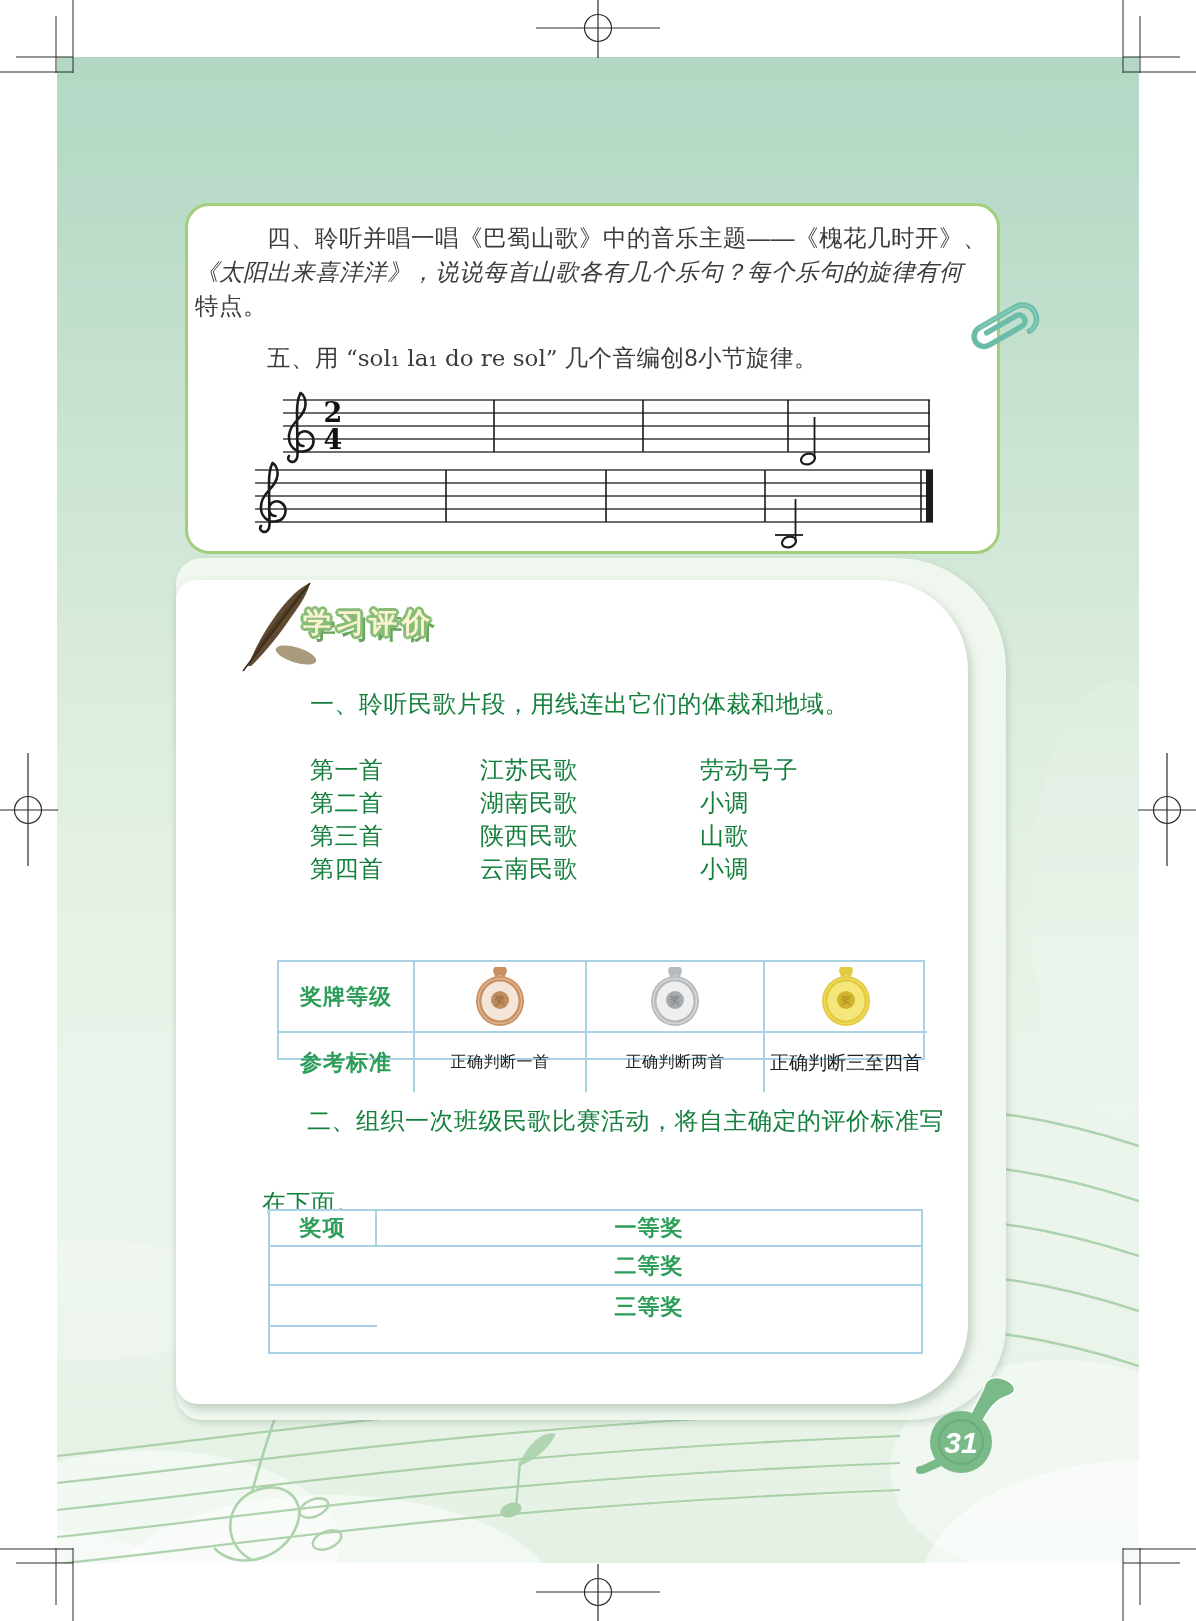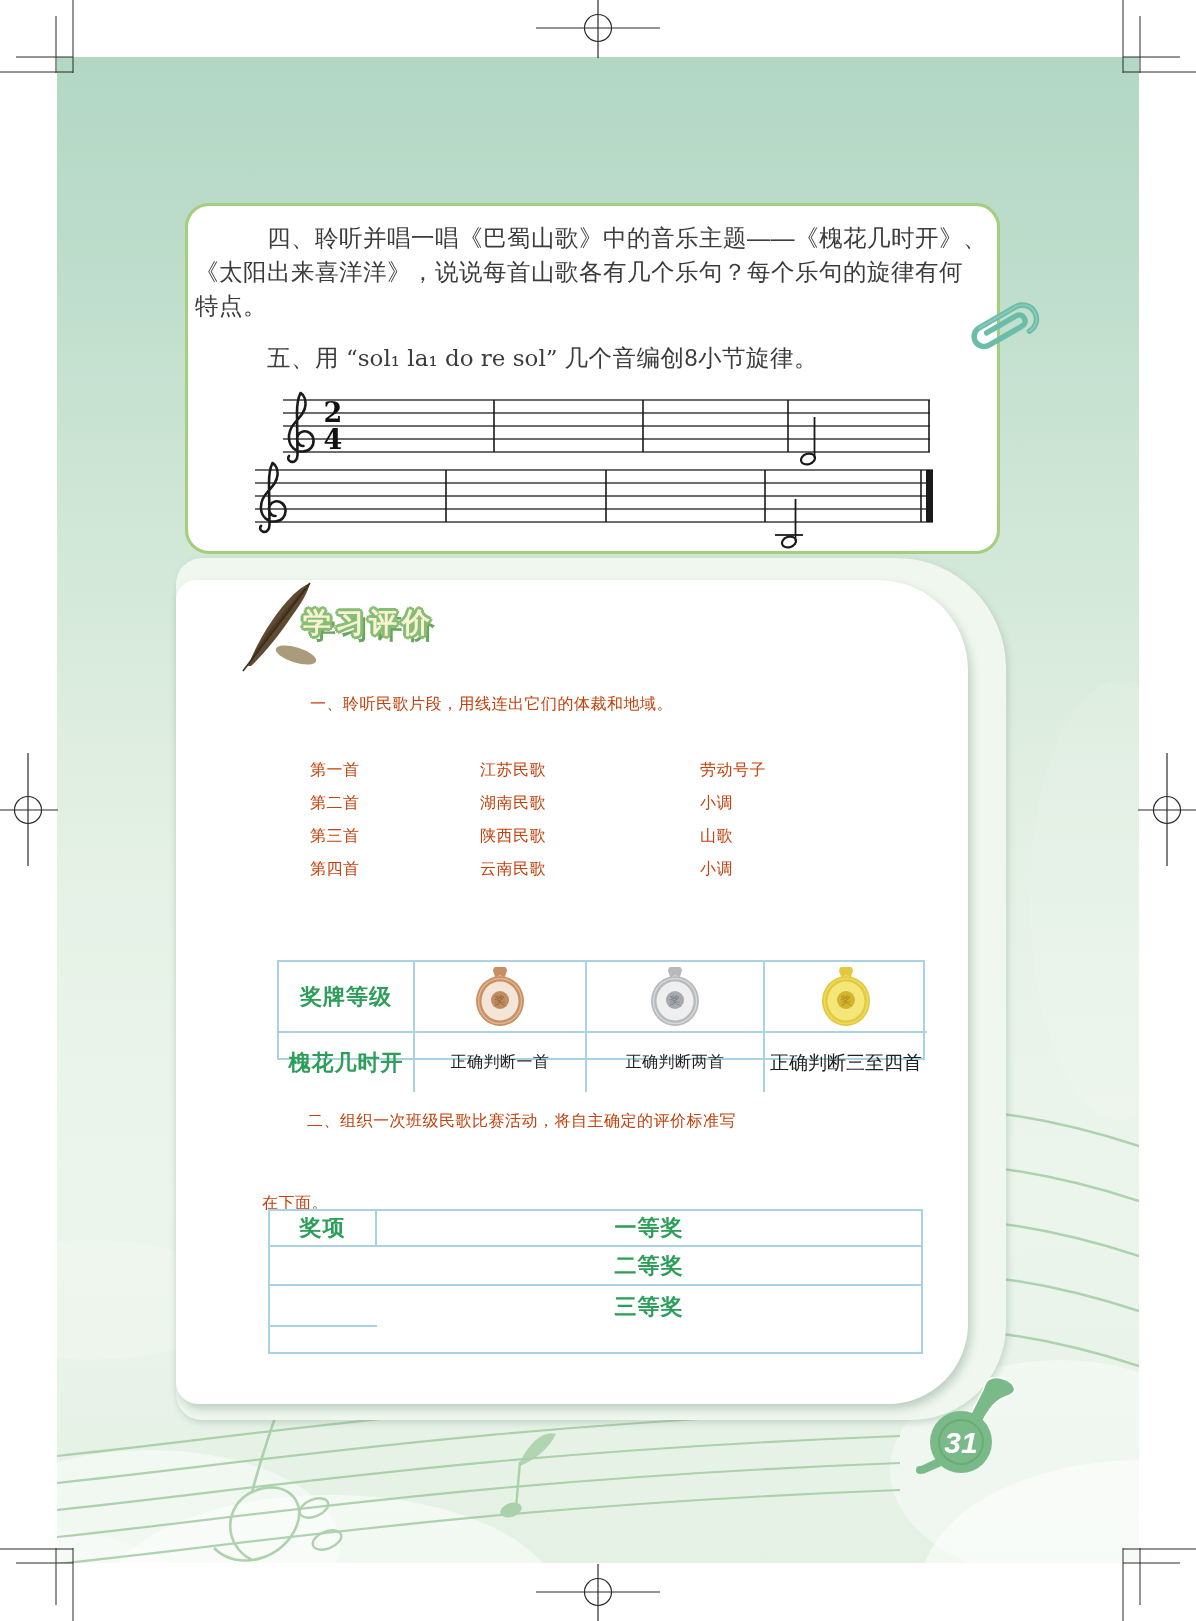--- a/index.html
+++ b/index.html
@@ -15,21 +15,21 @@
   .ex-box{position:absolute;left:185px;top:203px;width:815px;height:351px;background:#fff;
     border:3px solid #a3ce7b;border-radius:24px;box-sizing:border-box;z-index:2;}
   
   .card-back{position:absolute;left:176px;top:558px;width:830px;height:862px;background:#f0f7ef;
     border-radius:26px 110px 95px 26px;box-shadow:2px 3px 7px rgba(110,145,120,.3);z-index:2;}
   .card{position:absolute;left:176px;top:580px;width:792px;height:824px;background:#ffffff;
     border-radius:20px 90px 80px 22px;box-shadow:3px 5px 10px rgba(105,140,115,.38);z-index:3;}
   
   .ztext{position:absolute;z-index:6;font-size:23.5px;color:#3c3c3c;letter-spacing:.5px;
     white-space:nowrap;line-height:34px;}
-  .ctext{position:absolute;z-index:6;font-size:16px;color:#c2410c;letter-spacing:.5px;
+  .ctext{position:absolute;z-index:6;font-size:24px;color:#15803d;letter-spacing:.5px;
     white-space:nowrap;line-height:33px;}
   .sol{font-family:"DejaVu Serif",serif;font-size:23px;letter-spacing:0;}
   .eval-title{position:absolute;left:303px;top:604px;z-index:6;font-size:28px;font-weight:bold;
     letter-spacing:5px;color:#f9f2d3;
     text-shadow:2px 2px 0 #87bd74,-2px 2px 0 #87bd74,2px -2px 0 #87bd74,-2px -2px 0 #87bd74,
       0 3px 0 #87bd74,0 -3px 0 #87bd74,3px 0 0 #87bd74,-3px 0 0 #87bd74,5px 6px 0 #69a65c;}
   .mrow span{position:absolute;top:0;text-align:right;}
   .mc1{left:0;} .mc2{left:170px;} .mc3{left:390px;}
   
   .tbl{position:absolute;z-index:6;display:grid;background:#fff;
@@ -99,21 +99,21 @@
     </g>
   </g>
 </svg>
 
 <div class="ex-box"></div>
 
 <div class="card-back"></div>
 <div class="card"></div>
 
 <div class="ztext" style="left:195px;top:221px;padding-left:72px;">四、聆听并唱一唱《巴蜀山歌》中的音乐主题——《槐花几时开》、</div>
-<div class="ztext" style="left:195px;top:255px;">《太阳出来喜洋洋》，说说每首山歌各有几个乐句？每个乐句的旋律有何</div>
+<div class="ztext" style="left:195px;top:255px;font-style:italic;">《太阳出来喜洋洋》，说说每首山歌各有几个乐句？每个乐句的旋律有何</div>
 <div class="ztext" style="left:195px;top:289px;">特点。</div>
 <div class="ztext" style="left:195px;top:341px;padding-left:72px;"><span>五、用</span> <span class="sol">“sol₁ la₁ do re sol”</span> <span>几个音编创8小节旋律。</span></div>
 
 <div class="eval-title">学习评价</div>
 <div class="ctext" style="left:310px;top:687px;">一、聆听民歌片段，用线连出它们的体裁和地域。</div>
 
 <div class="ctext mrow" style="left:310px;top:753px;width:520px;">
   <span class="mc1">第一首</span>
   <span class="mc2">江苏民歌</span>
   <span class="mc3">劳动号子</span>
@@ -159,21 +159,21 @@
   <div class="last-col">
     <svg width="52" height="60" viewBox="0 0 52 60">
       <path d="M19,4 a7,6 0 0 1 14,0 l-2.5,7 a5,4.5 0 0 0 -9,0 Z" fill="#e3c93f"></path>
       <ellipse cx="26" cy="34" rx="24" ry="25" fill="#e3c93f"></ellipse>
       <ellipse cx="26" cy="34" rx="18.5" ry="19.5" fill="#f4e678"></ellipse>
       <ellipse cx="26" cy="34" rx="21.5" ry="22.5" fill="none" stroke="#f0df66" stroke-width="1.5" opacity="0.8"></ellipse>
       <circle cx="26" cy="33" r="9" fill="#d2b52c"></circle>
       <text x="26" y="37" font-size="11" text-anchor="middle" fill="rgba(120,95,10,0.5)">奖</text>
     </svg>
   </div>
-  <div class="glabel last-row">槐花几时开</div>
+  <div class="glabel last-row">参考标准</div>
   <div class="crit last-row">正确判断一首</div>
   <div class="crit last-row">正确判断两首</div>
   <div class="crit crit-sm last-row last-col">正确判断三至四首</div>
 </div>
 
 <div class="ctext" style="left:307px;top:1104px;">二、组织一次班级民歌比赛活动，将自主确定的评价标准写</div>
 <div class="ctext" style="left:262px;top:1138px;margin-top:48px;">在下面。</div>
 
 <div class="tbl" id="award-table">
   <div class="glabel">奖项</div>

